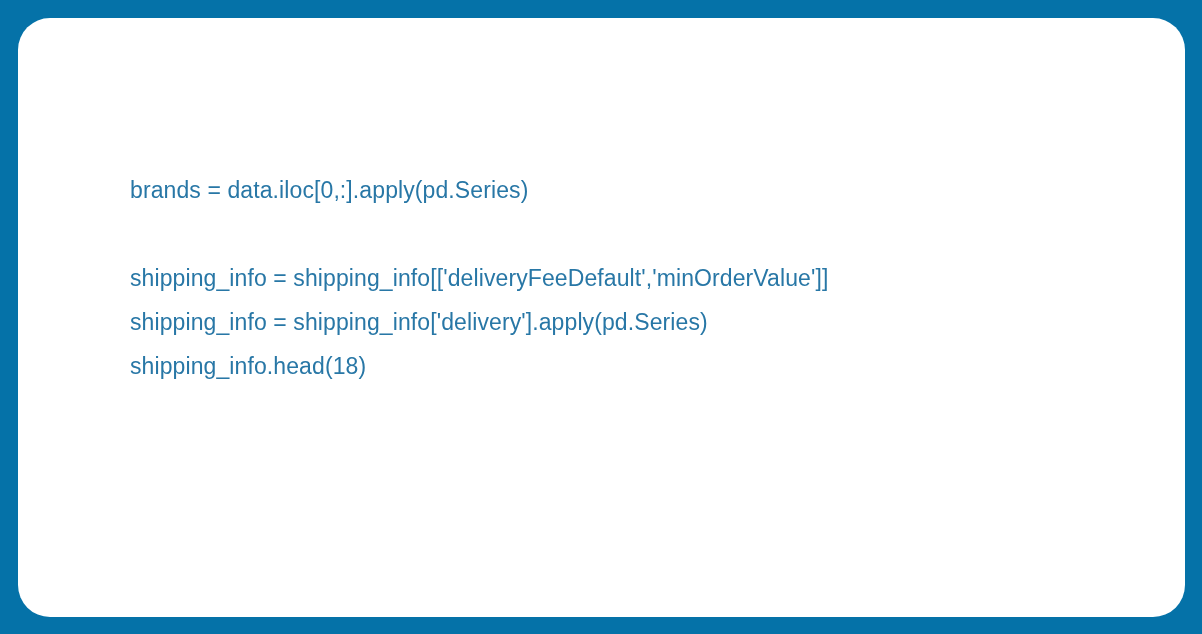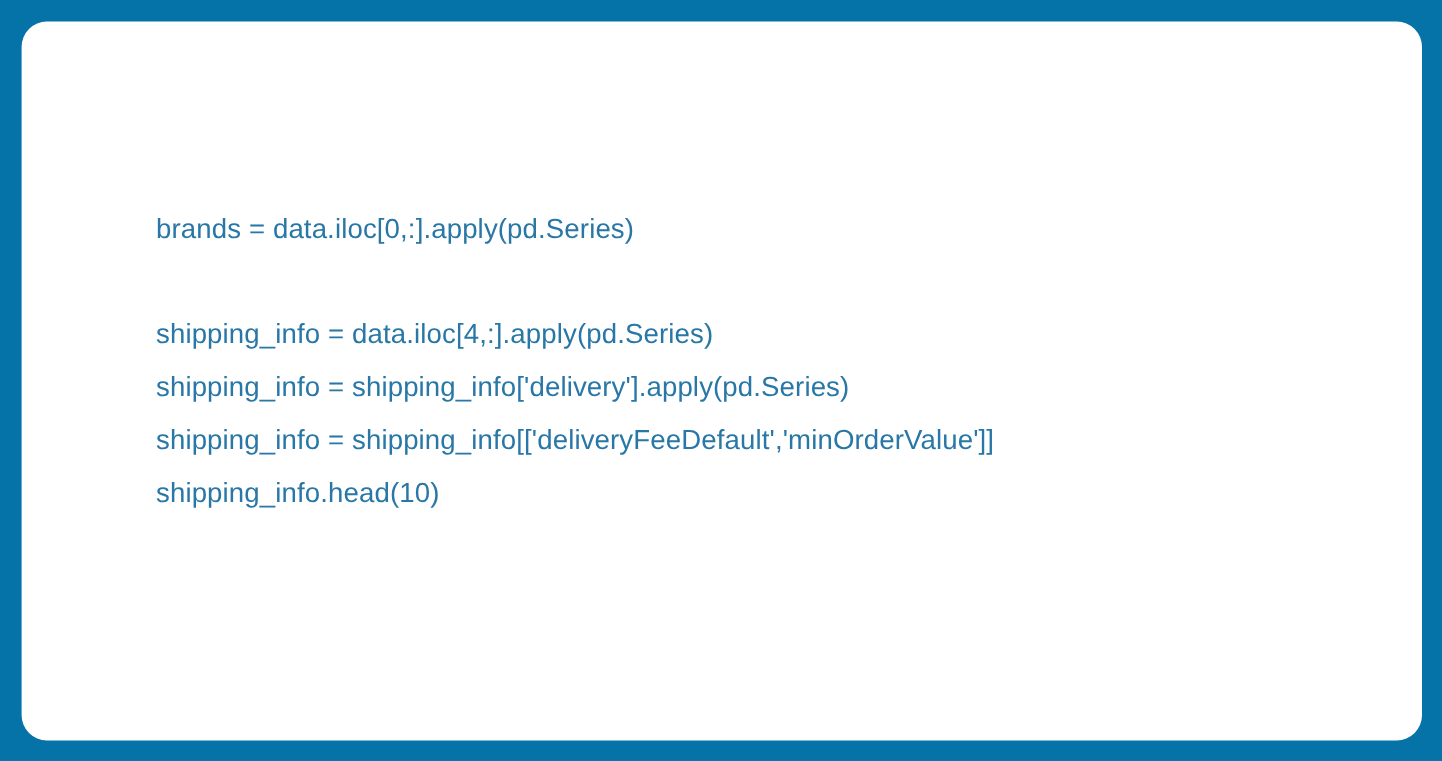--- a/index.html
+++ b/index.html
@@ -21,21 +21,21 @@
     height: 634px;
     background: #0572a8;
   }
   .card {
     position: absolute;
     left: 18px;
     top: 18px;
     width: 1167px;
     height: 599px;
     background: #ffffff;
-    border-radius: 21px;
+    border-radius: 32px;
     overflow: hidden;
   }
   .code-block {
     position: absolute;
     left: 112px;
     top: 150px;
     width: 1000px;
   }
   .code-line {
     font-family: "Liberation Sans", sans-serif;
@@ -52,19 +52,18 @@
   }
 </style>
 </head>
 <body>
 
 <div class="slide-frame">
   <div class="card">
     <div class="code-block">
       <div class="code-line">brands = data.iloc[0,:].apply(pd.Series)</div>
       <div class="code-line blank"></div>
-      <div class="code-line">shipping_info = data.iloc[4,:].apply(pd.Series)</div>
+      <div class="code-line">shipping_info = shipping_info[['deliveryFeeDefault','minOrderValue']]</div>
       <div class="code-line">shipping_info = shipping_info['delivery'].apply(pd.Series)</div>
-      <div class="code-line">shipping_info = shipping_info[['deliveryFeeDefault','minOrderValue']]</div>
-      <div class="code-line">shipping_info.head(10)</div>
+      <div class="code-line">shipping_info.head(18)</div>
     </div>
   </div>
 </div>
 
 </body></html>

